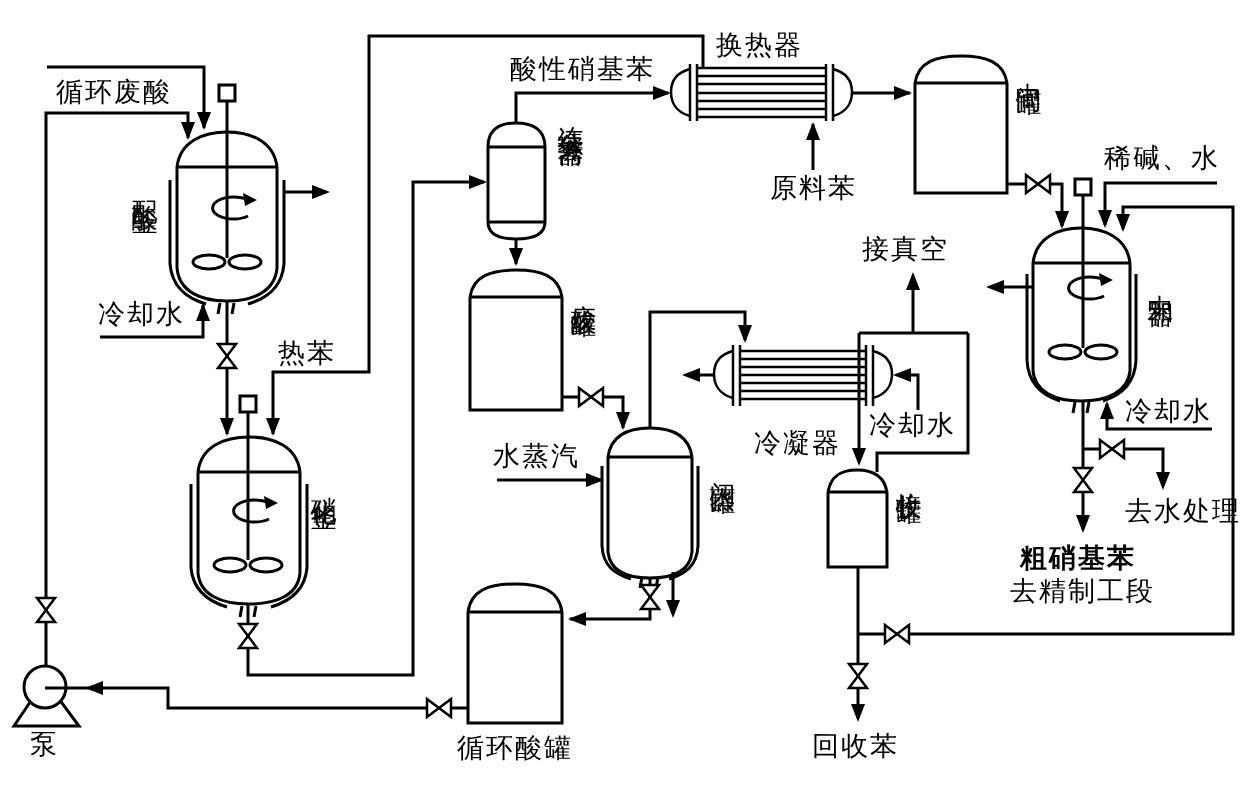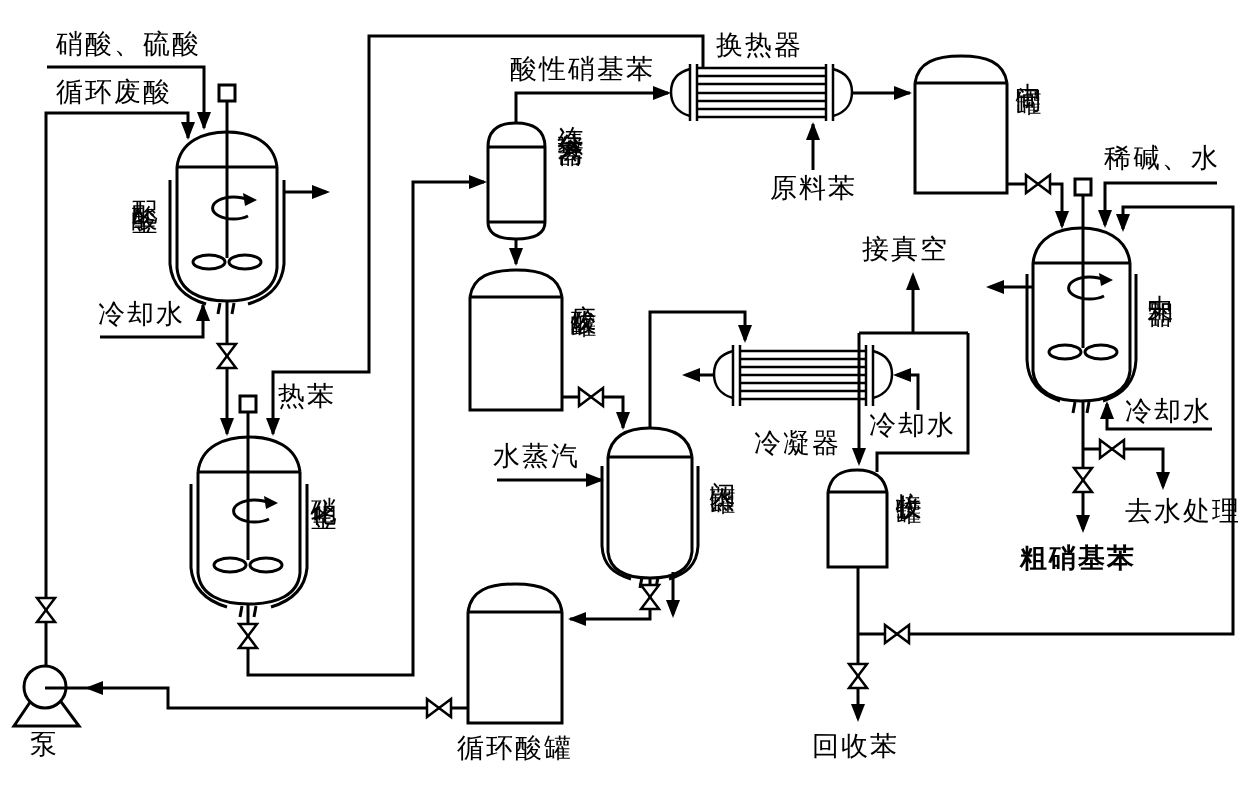--- a/index.html
+++ b/index.html
@@ -256,34 +256,34 @@
     <polygon points="1105,228 1098,210 1112,210"></polygon>
     <polygon points="1123,232 1116,214 1130,214"></polygon>
     <polygon points="986,287 1004,280 1004,294"></polygon>
     <polygon points="1107,401 1100,419 1114,419"></polygon>
     <polygon points="1163,490 1156,472 1170,472"></polygon>
     <polygon points="1083,533 1076,515 1090,515"></polygon>
     <polygon points="858,722 851,704 865,704"></polygon>
   </g>
 </svg>
 
-  <div class="lbl" style="left:56px;top:29px;">硝酸、硫酸</div>
   <div class="lbl" style="left:56px;top:77px;text-align:right;">循环废酸</div>
   <div class="lbl" style="left:98px;top:299px;">冷却水</div>
-  <div class="lbl" style="left:278px;top:338px;margin-top:43px;">热苯</div>
+  <div class="lbl" style="left:278px;top:338px;">热苯</div>
   <div class="lbl" style="left:510px;top:54px;">酸性硝基苯</div>
   <div class="lbl" style="left:716px;top:33px;font-family:Liberation Mono, monospace;">换热器</div>
   <div class="lbl" style="left:770px;top:173px;">原料苯</div>
   <div class="lbl" style="left:1104px;top:143px;">稀碱、水</div>
   <div class="lbl" style="left:862px;top:234px;">接真空</div>
   <div class="lbl" style="left:754px;top:428px;">冷凝器</div>
   <div class="lbl" style="left:869px;top:410px;">冷却水</div>
   <div class="lbl" style="left:1125px;top:396px;">冷却水</div>
   <div class="lbl" style="left:1109px;top:496px;margin-left:16px;">去水处理</div>
   <div class="lbl" style="left:1020px;top:543px;font-weight:bold;">粗硝基苯</div>
+  <div class="lbl" style="left:1010px;top:576px;">去精制工段</div>
   <div class="lbl" style="left:493px;top:441px;">水蒸汽</div>
   <div class="lbl" style="left:812px;top:731px;">回收苯</div>
   <div class="lbl" style="left:457px;top:733px;">循环酸罐</div>
   <div class="lbl" style="left:30px;top:729px;">泵</div>
 
   <div class="vlbl" style="left:132px;top:180px;">配酸釜</div>
   <div class="vlbl" style="left:311px;top:476px;">硝化釜</div>
   <div class="vlbl" style="left:558px;top:105px;">连续分离器</div>
   <div class="vlbl" style="left:1016px;top:62px;">中间罐</div>
   <div class="vlbl" style="left:1148px;top:274px;">中和器</div>

